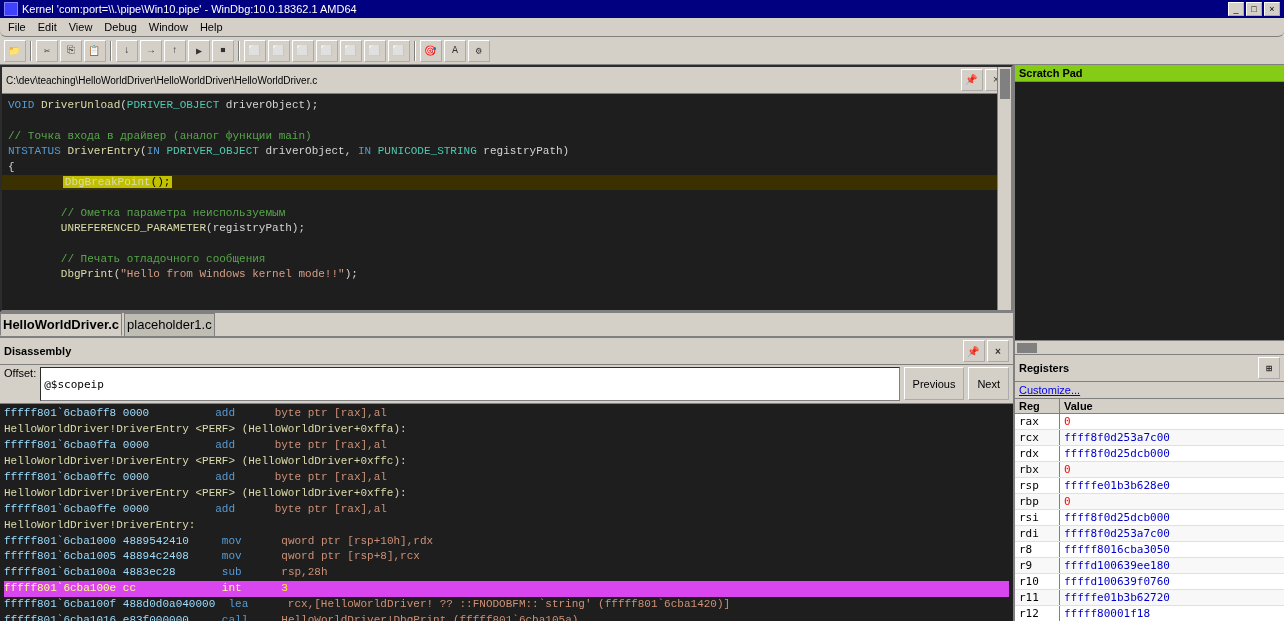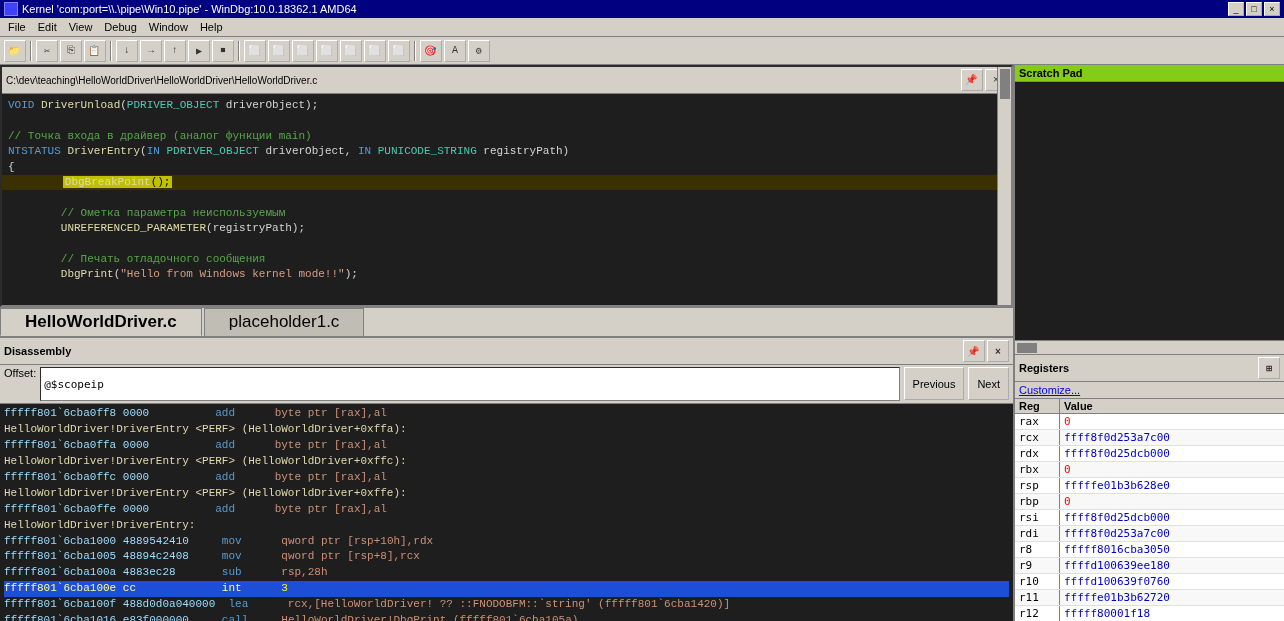--- a/index.html
+++ b/index.html
@@ -23,20 +23,21 @@
 
     
     .menu-bar {
       background: #d4d0c8;
       border-bottom: 1px solid #808080;
       padding: 1px 2px;
       display: flex;
       gap: 0;
       font-family: 'Segoe UI', Tahoma, sans-serif;
       font-size: 11px;
+      border-radius: 6px;
     }
     .menu-item { padding: 2px 6px; cursor: pointer; }
 
     
     .toolbar {
       background: #d4d0c8;
       border-bottom: 1px solid #808080;
       padding: 2px 4px;
       display: flex;
       align-items: center;
@@ -112,27 +113,27 @@
       width: 10px;
     }
 
     
     .tab-bar {
       background: #d4d0c8;
       display: flex;
       border-top: 1px solid #808080;
     }
     .tab {
-      padding: 3px 24px;
+      padding: 3px 2px;
       border: 1px solid #808080;
       border-bottom: none;
       background: #c0bdb5;
       cursor: pointer;
       font-family: 'Segoe UI', sans-serif;
-      font-size: 17px;
+      font-size: 13px;
       margin-right: 2px;
     }
     .tab.active {
       background: #d4d0c8;
       border-bottom: 1px solid #d4d0c8;
       font-weight: bold;
     }
 
     
     .disasm-panel {
@@ -403,21 +404,21 @@
         <div class="disasm-row label-line">HelloWorldDriver!DriverEntry &lt;PERF&gt; (HelloWorldDriver+0xffa):</div>
         <div class="disasm-row"><span class="addr">fffff801`6cba0ffa 0000</span>&nbsp;&nbsp;&nbsp;&nbsp;&nbsp;&nbsp;&nbsp;&nbsp;&nbsp;&nbsp;<span class="mnem">add</span>&nbsp;&nbsp;&nbsp;&nbsp;&nbsp;&nbsp;<span class="operand">byte ptr [rax],al</span></div>
         <div class="disasm-row label-line">HelloWorldDriver!DriverEntry &lt;PERF&gt; (HelloWorldDriver+0xffc):</div>
         <div class="disasm-row"><span class="addr">fffff801`6cba0ffc 0000</span>&nbsp;&nbsp;&nbsp;&nbsp;&nbsp;&nbsp;&nbsp;&nbsp;&nbsp;&nbsp;<span class="mnem">add</span>&nbsp;&nbsp;&nbsp;&nbsp;&nbsp;&nbsp;<span class="operand">byte ptr [rax],al</span></div>
         <div class="disasm-row label-line">HelloWorldDriver!DriverEntry &lt;PERF&gt; (HelloWorldDriver+0xffe):</div>
         <div class="disasm-row"><span class="addr">fffff801`6cba0ffe 0000</span>&nbsp;&nbsp;&nbsp;&nbsp;&nbsp;&nbsp;&nbsp;&nbsp;&nbsp;&nbsp;<span class="mnem">add</span>&nbsp;&nbsp;&nbsp;&nbsp;&nbsp;&nbsp;<span class="operand">byte ptr [rax],al</span></div>
         <div class="disasm-row label-line">HelloWorldDriver!DriverEntry:</div>
         <div class="disasm-row"><span class="addr">fffff801`6cba1000 4889542410</span>&nbsp;&nbsp;&nbsp;&nbsp;&nbsp;<span class="mnem">mov</span>&nbsp;&nbsp;&nbsp;&nbsp;&nbsp;&nbsp;<span class="operand">qword ptr [rsp+10h],rdx</span></div>
         <div class="disasm-row"><span class="addr">fffff801`6cba1005 48894c2408</span>&nbsp;&nbsp;&nbsp;&nbsp;&nbsp;<span class="mnem">mov</span>&nbsp;&nbsp;&nbsp;&nbsp;&nbsp;&nbsp;<span class="operand">qword ptr [rsp+8],rcx</span></div>
         <div class="disasm-row"><span class="addr">fffff801`6cba100a 4883ec28</span>&nbsp;&nbsp;&nbsp;&nbsp;&nbsp;&nbsp;&nbsp;<span class="mnem">sub</span>&nbsp;&nbsp;&nbsp;&nbsp;&nbsp;&nbsp;<span class="operand">rsp,28h</span></div>
-        <div class="disasm-row" style="background:#1d4ed8;"><span class="addr" style="color:#ffff88;">fffff801`6cba100e cc</span>&nbsp;&nbsp;&nbsp;&nbsp;&nbsp;&nbsp;&nbsp;&nbsp;&nbsp;&nbsp;&nbsp;&nbsp;&nbsp;<span class="mnem" style="color:#ffff88;">int</span>&nbsp;&nbsp;&nbsp;&nbsp;&nbsp;&nbsp;<span class="operand" style="color:#ffff00;">3</span></div>
+        <div class="disasm-row" style="background:#d946ef;"><span class="addr" style="color:#ffff88;">fffff801`6cba100e cc</span>&nbsp;&nbsp;&nbsp;&nbsp;&nbsp;&nbsp;&nbsp;&nbsp;&nbsp;&nbsp;&nbsp;&nbsp;&nbsp;<span class="mnem" style="color:#ffff88;">int</span>&nbsp;&nbsp;&nbsp;&nbsp;&nbsp;&nbsp;<span class="operand" style="color:#ffff00;">3</span></div>
         <div class="disasm-row"><span class="addr">fffff801`6cba100f 488d0d0a040000</span>&nbsp;&nbsp;<span class="mnem">lea</span>&nbsp;&nbsp;&nbsp;&nbsp;&nbsp;&nbsp;<span class="operand">rcx,[HelloWorldDriver! ?? ::FNODOBFM::`string' (fffff801`6cba1420)]</span></div>
         <div class="disasm-row"><span class="addr">fffff801`6cba1016 e83f000000</span>&nbsp;&nbsp;&nbsp;&nbsp;&nbsp;<span class="mnem">call</span>&nbsp;&nbsp;&nbsp;&nbsp;&nbsp;<span class="operand">HelloWorldDriver!DbgPrint (fffff801`6cba105a)</span></div>
         <div class="disasm-row"><span class="addr">fffff801`6cba101b 488b442430</span>&nbsp;&nbsp;&nbsp;&nbsp;&nbsp;<span class="mnem">mov</span>&nbsp;&nbsp;&nbsp;&nbsp;&nbsp;&nbsp;<span class="operand">rax,qword ptr [rsp+30h]</span></div>
 
       </div>
     </div>
 
   </div>
 
   <div class="right-panel">

